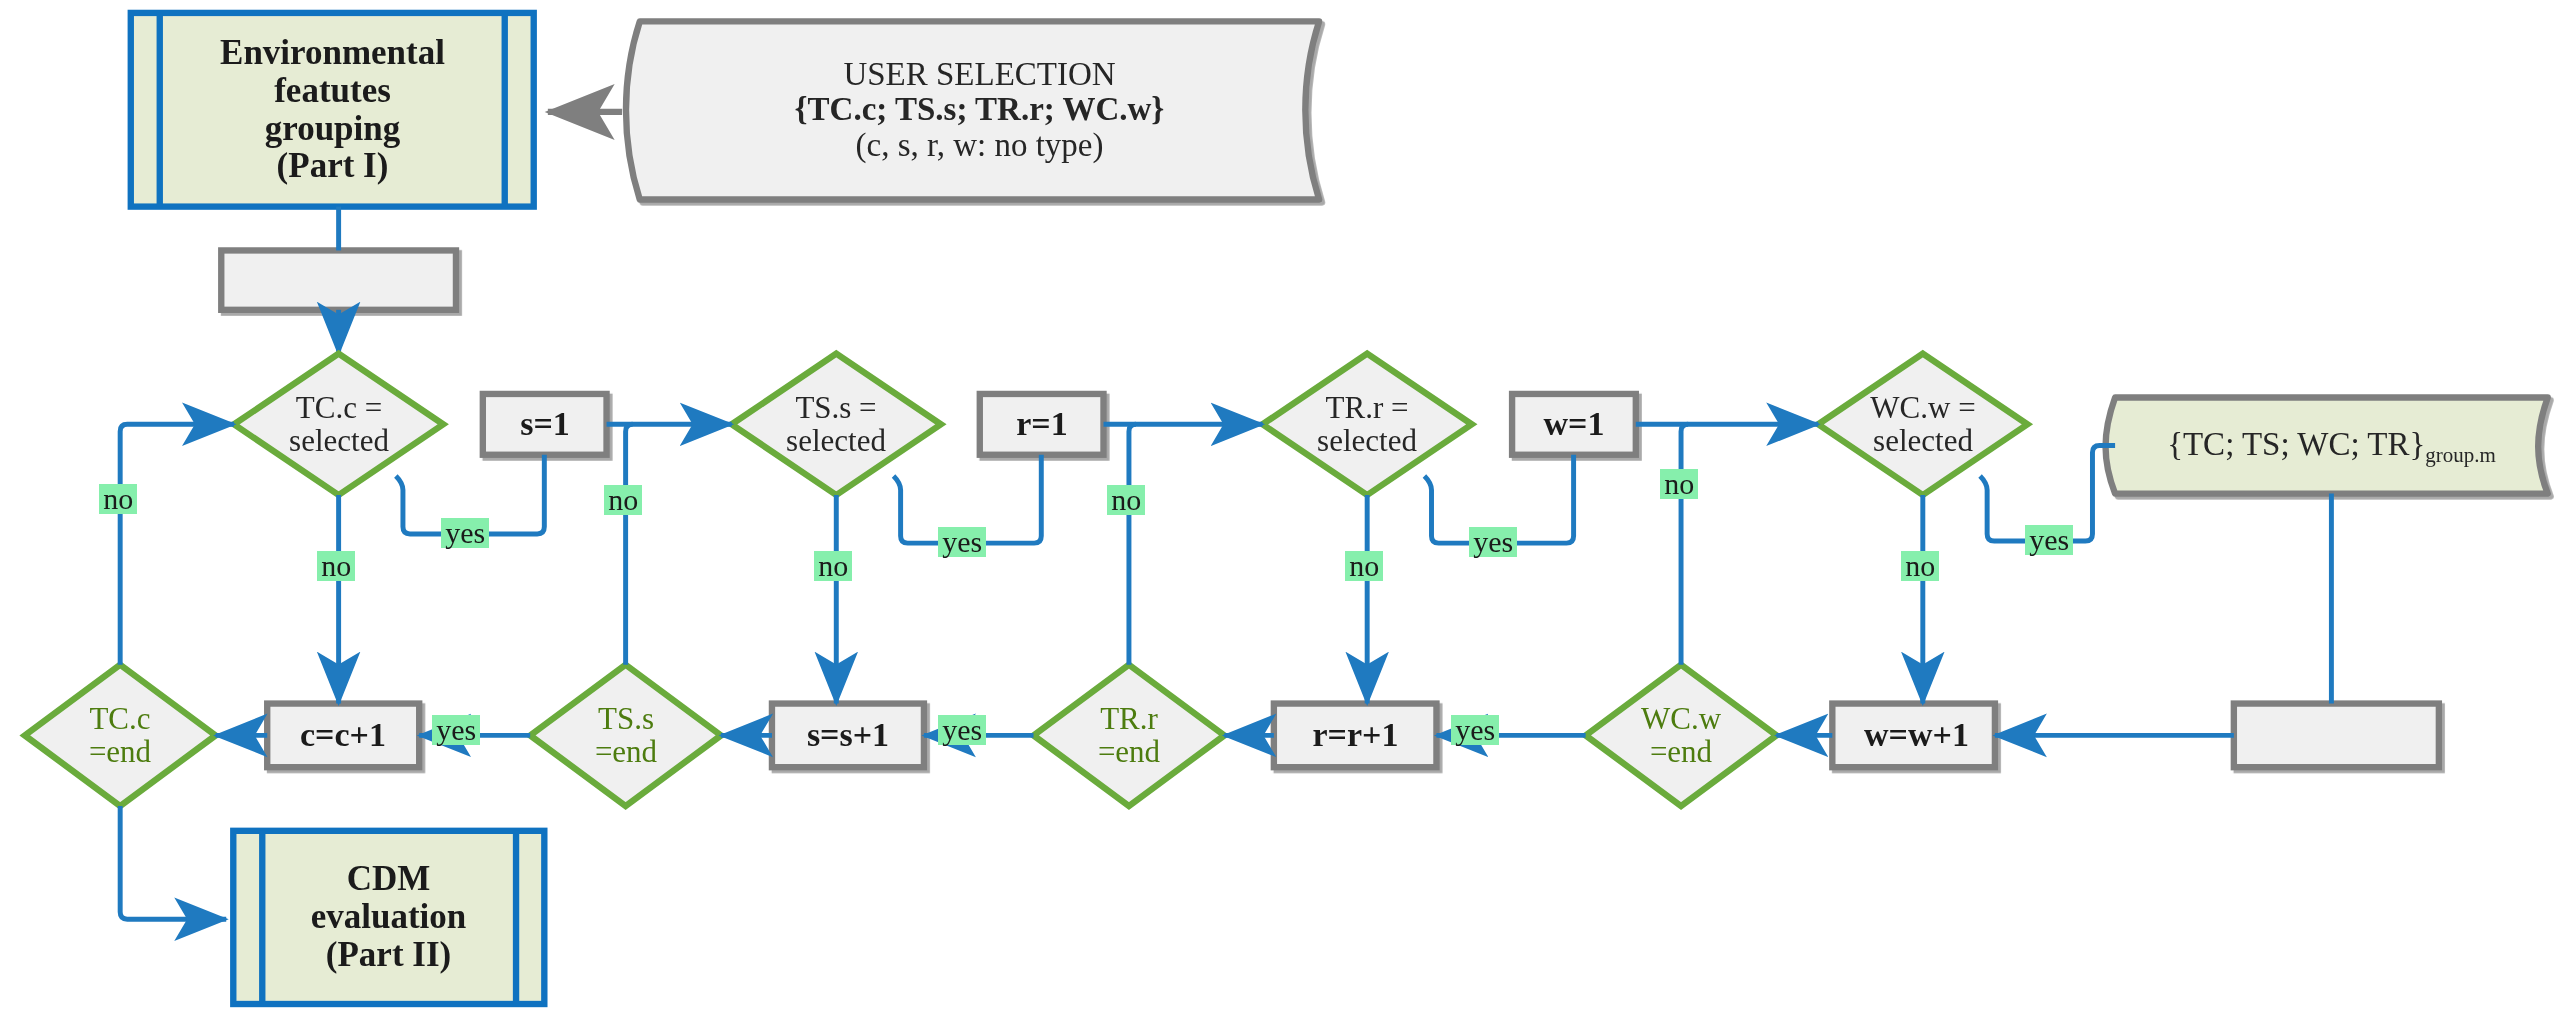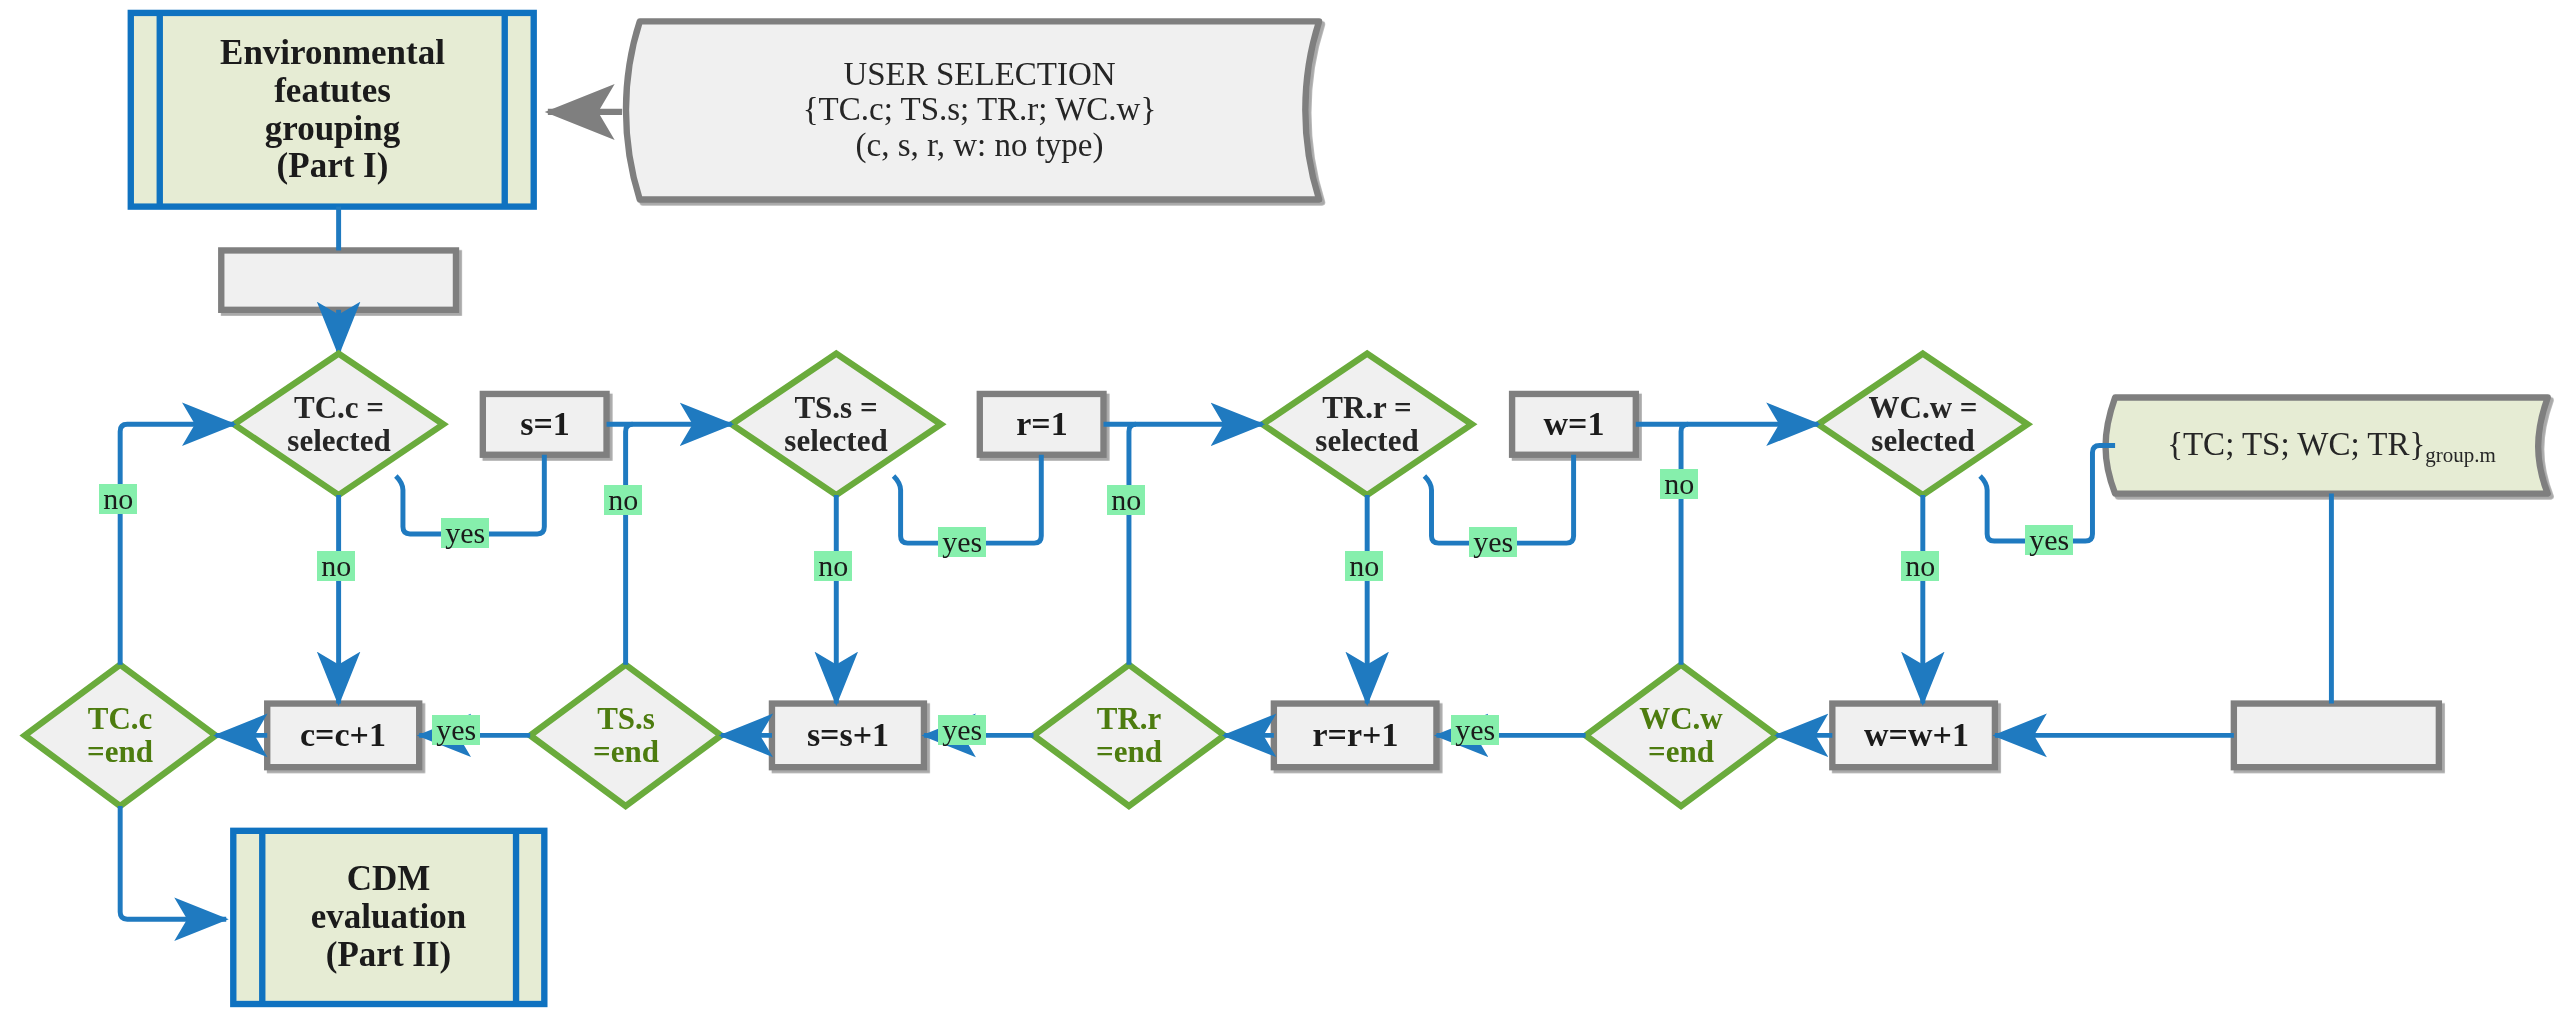--- a/index.html
+++ b/index.html
@@ -3,21 +3,21 @@
 <meta charset="utf-8">
 <style>
   html,body{margin:0;padding:0;background:#ffffff;}
   #root{position:relative;width:2576px;height:1024px;background:#ffffff;
         font-family:"Liberation Serif","DejaVu Serif",serif;}
   svg{position:absolute;left:0;top:0;width:2576px;height:1024px;overflow:visible;}
   .lbl{position:absolute;display:flex;align-items:center;justify-content:center;
        text-align:center;line-height:1.08;color:#1b1b1b;pointer-events:none;}
   .edgelbl{position:absolute;color:#1b1b1b;font-size:30px;line-height:1;
            background:#86efac;padding:0 4.2px;white-space:nowrap;}
-  .diamond-txt{font-size:31px;color:#262626;font-weight:bold;}
+  .diamond-txt{font-size:31px;color:#262626;}
   .diamond-txt.end{color:#4d7c0f;}
   .proc-txt{font-size:34px;font-weight:bold;color:#1b1b1b;}
   .part-txt{font-size:35px;font-weight:bold;color:#1b1b1b;}
   .banner-txt{font-size:33px;color:#262626;}
   .group-txt{font-size:33px;color:#262626;white-space:nowrap;}
   .group-txt sub{font-size:21px;vertical-align:baseline;position:relative;top:7px;}
 </style>
 </head>
 <body>
 
@@ -128,21 +128,21 @@
 
   <div class="lbl part-txt" style="left:163px;top:15.6px;width:339px;height:188px;flex-direction:column;">
     <div>Environmental</div>
     <div>featutes</div>
     <div>grouping</div>
     <div>(Part I)</div>
   </div>
 
   <div class="lbl banner-txt" style="left:640px;top:21px;width:679px;height:178px;flex-direction:column;align-items:center;">
     <div>USER SELECTION</div>
-    <div style="font-weight:normal;">{TC.c; TS.s; TR.r; WC.w}</div>
+    <div style="font-weight:bold;">{TC.c; TS.s; TR.r; WC.w}</div>
     <div>(c, s, r, w: no type)</div>
   </div>
 
 
   <div class="lbl diamond-txt" style="left:254px;top:385px;width:170px;height:78px;flex-direction:column;">
     <div>TC.c =</div>
     <div>selected</div>
   </div>
   <div class="lbl diamond-txt" style="left:751px;top:385px;width:170px;height:78px;flex-direction:column;align-items:center;">
     <div>TS.s =</div>

